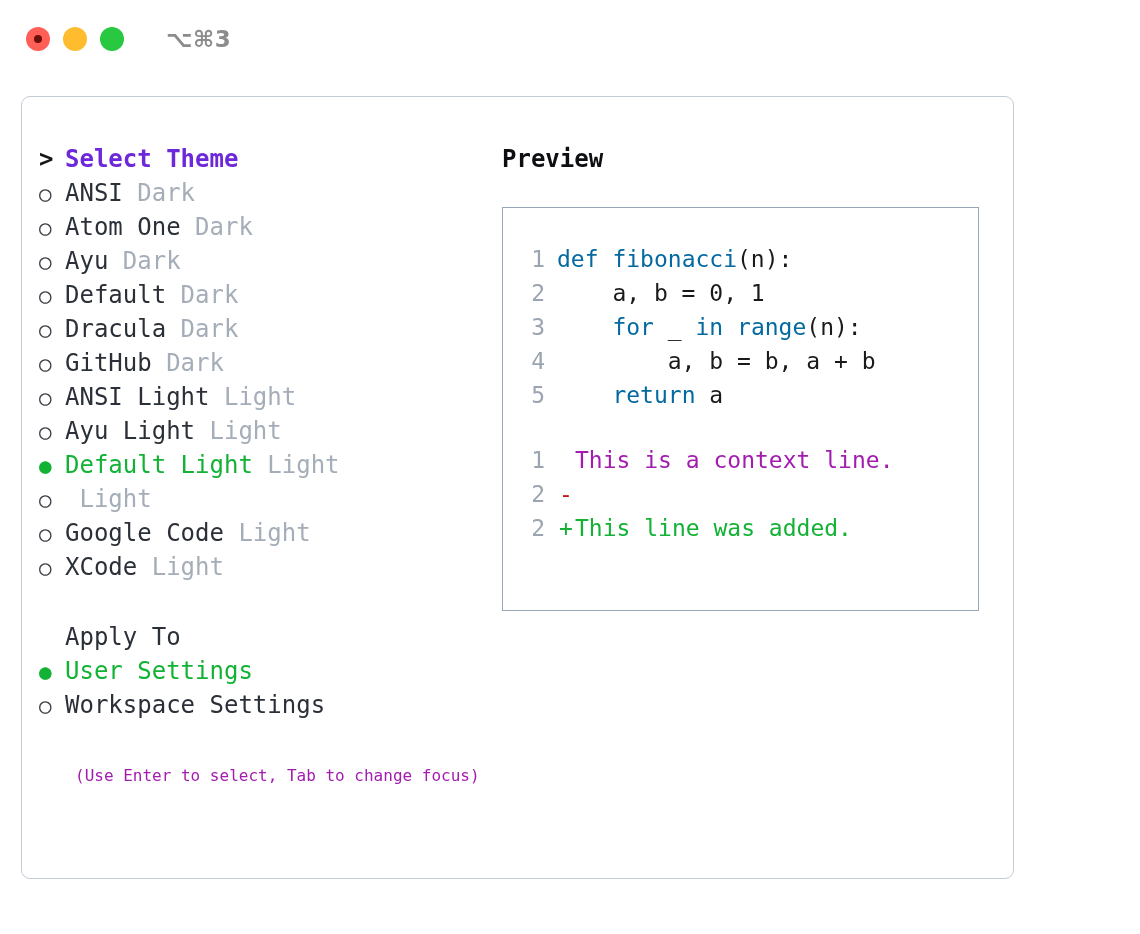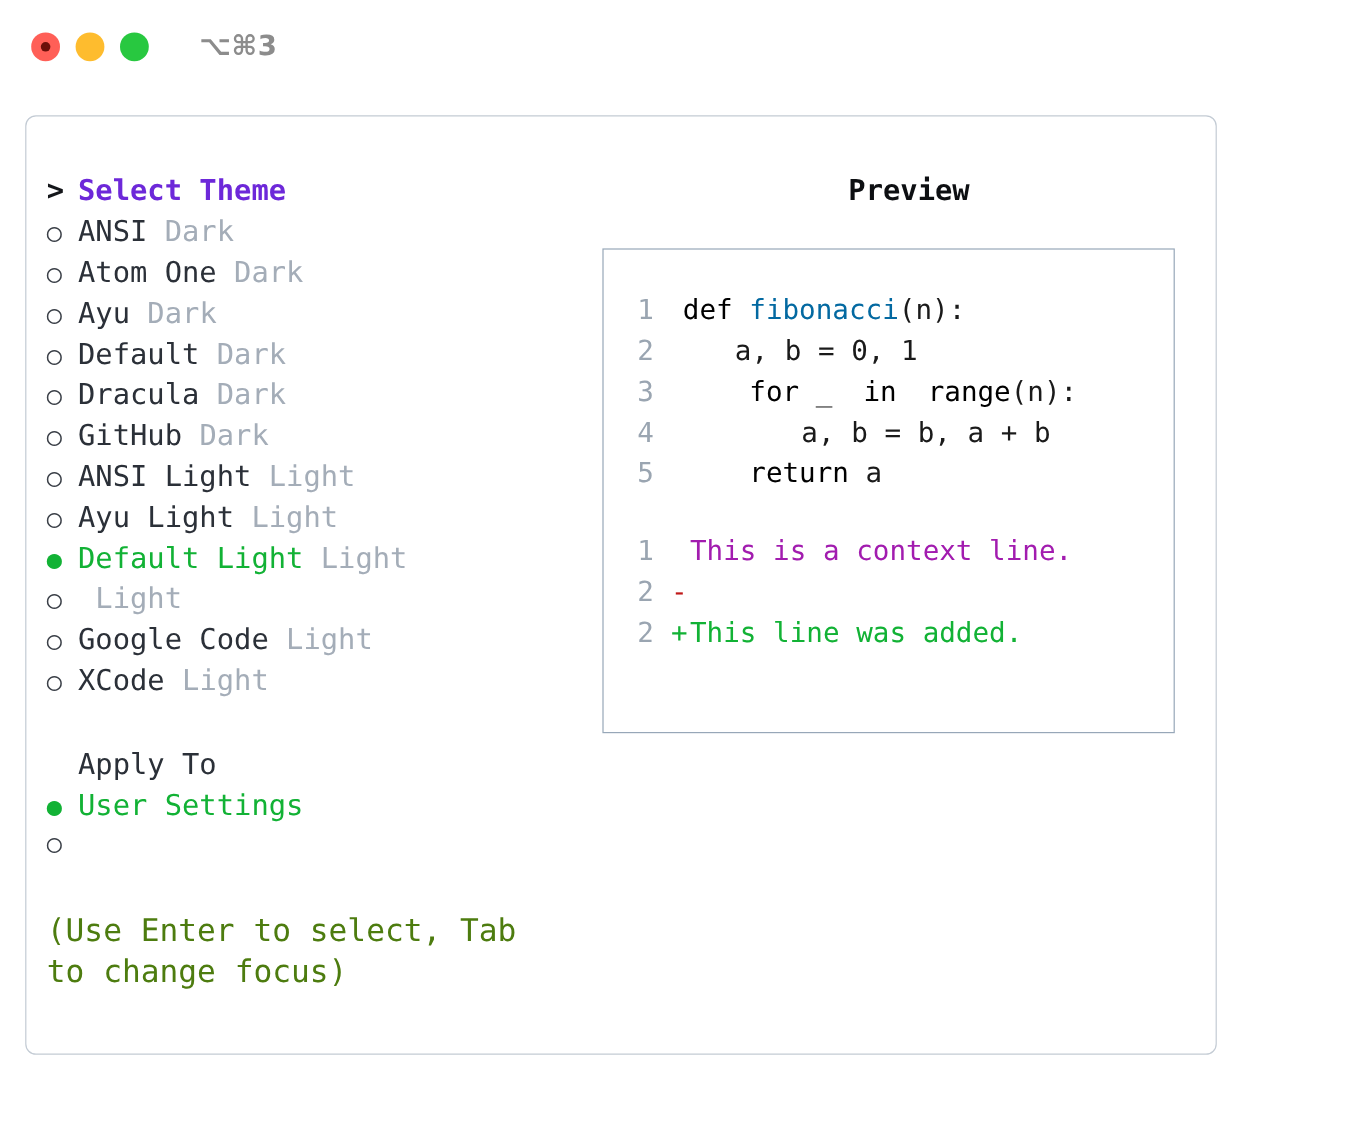--- a/index.html
+++ b/index.html
@@ -104,38 +104,38 @@
   .label       { color: #2b3038; }
   .label.bold  { color: #6d28d9; font-weight: bold; }
   .label.sel   { color: #12b235; }
   .tag         { color: #a4adb8; }
 
   .section-gap { height: 36px; }
 
   .hint {
     margin-top: 34px;
     width: 420px;
-    font-size: 26px;
+    font-size: 16px;
     line-height: 34px;
-    color: #4d7c0f;
+    color: #a21caf;
     white-space: pre-wrap;
+    margin-left: 36px;
   }
 
   
   .right-col {
     flex: 1;
     padding: 48px 0 0 0;
     position: relative;
   }
   .preview-title {
     font-size: 24px;
     font-weight: bold;
     color: #0d0f12;
     margin-left: 0px;
-    text-align: center;
   }
 
   .preview-box {
     position: absolute;
     left: 0px;
     top: 110px;
     width: 477px;
     height: 404px;
     border: 1.5px solid #97a7b8;
     background: #ffffff;
@@ -152,21 +152,21 @@
   }
   .lineno {
     display: inline-block;
     width: 26px;
     flex: 0 0 26px;
     text-align: right;
     color: #9aa5b1;
   }
   .code-text { padding-left: 12px; }
 
-  .tok-kw   { color: #000000; margin-left: 12px; }
+  .tok-kw   { color: #0369a1; }
   .tok-fn   { color: #0369a1; }
   .tok-txt  { color: #1a1a1a; }
 
   .diff-gap { height: 31px; }
 
   .diff-line {
     display: flex;
     align-items: baseline;
     height: 34px;
     font-size: 23px;
@@ -227,21 +227,21 @@
 
         <div class="section-gap"></div>
 
         <div class="row">
           <span class="marker"> </span>
           <span class="label">Apply To</span>
         </div>
 
         <div id="apply-items">
             <div class="row"><span class="marker on">●</span><span class="label sel">User Settings</span></div>
-            <div class="row"><span class="marker">○</span></div>
+            <div class="row"><span class="marker">○</span><span class="label">Workspace Settings</span></div>
           </div>
 
         <div class="hint">(Use Enter to select, Tab to change focus)</div>
       </div>
 
       <div class="right-col">
         <div class="preview-title">Preview</div>
 
         <div class="preview-box">
           <div id="code-lines">

